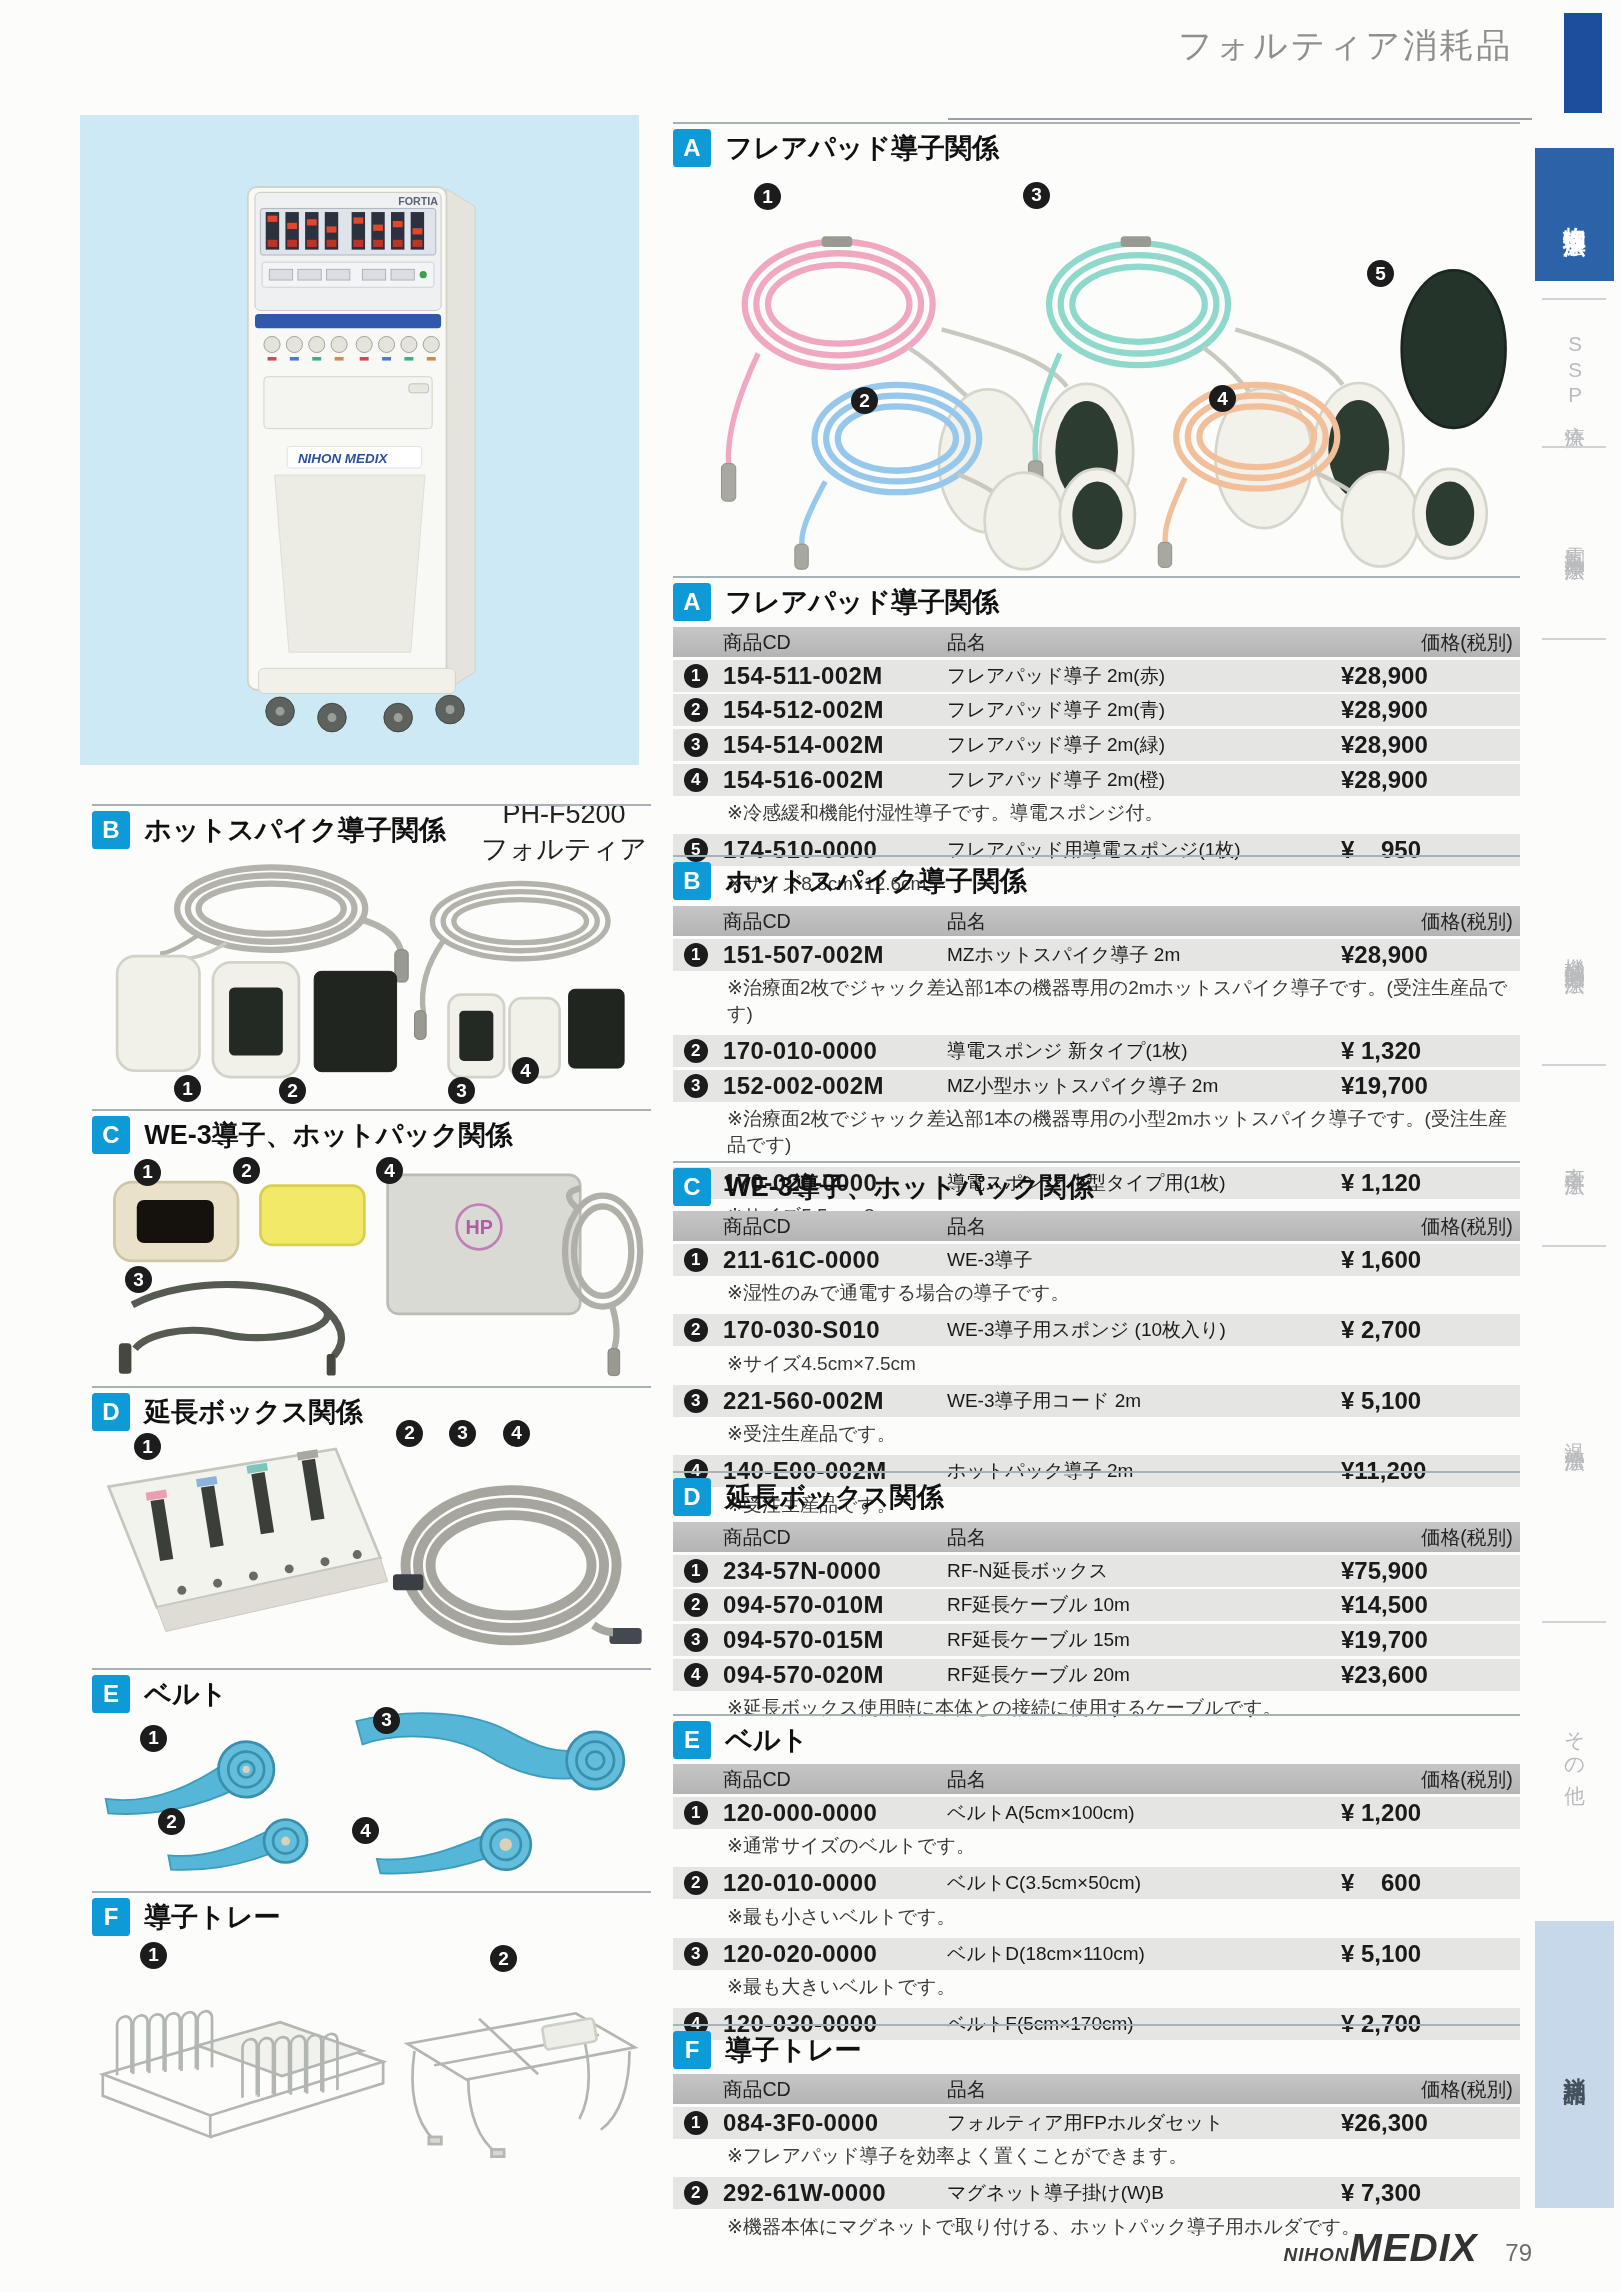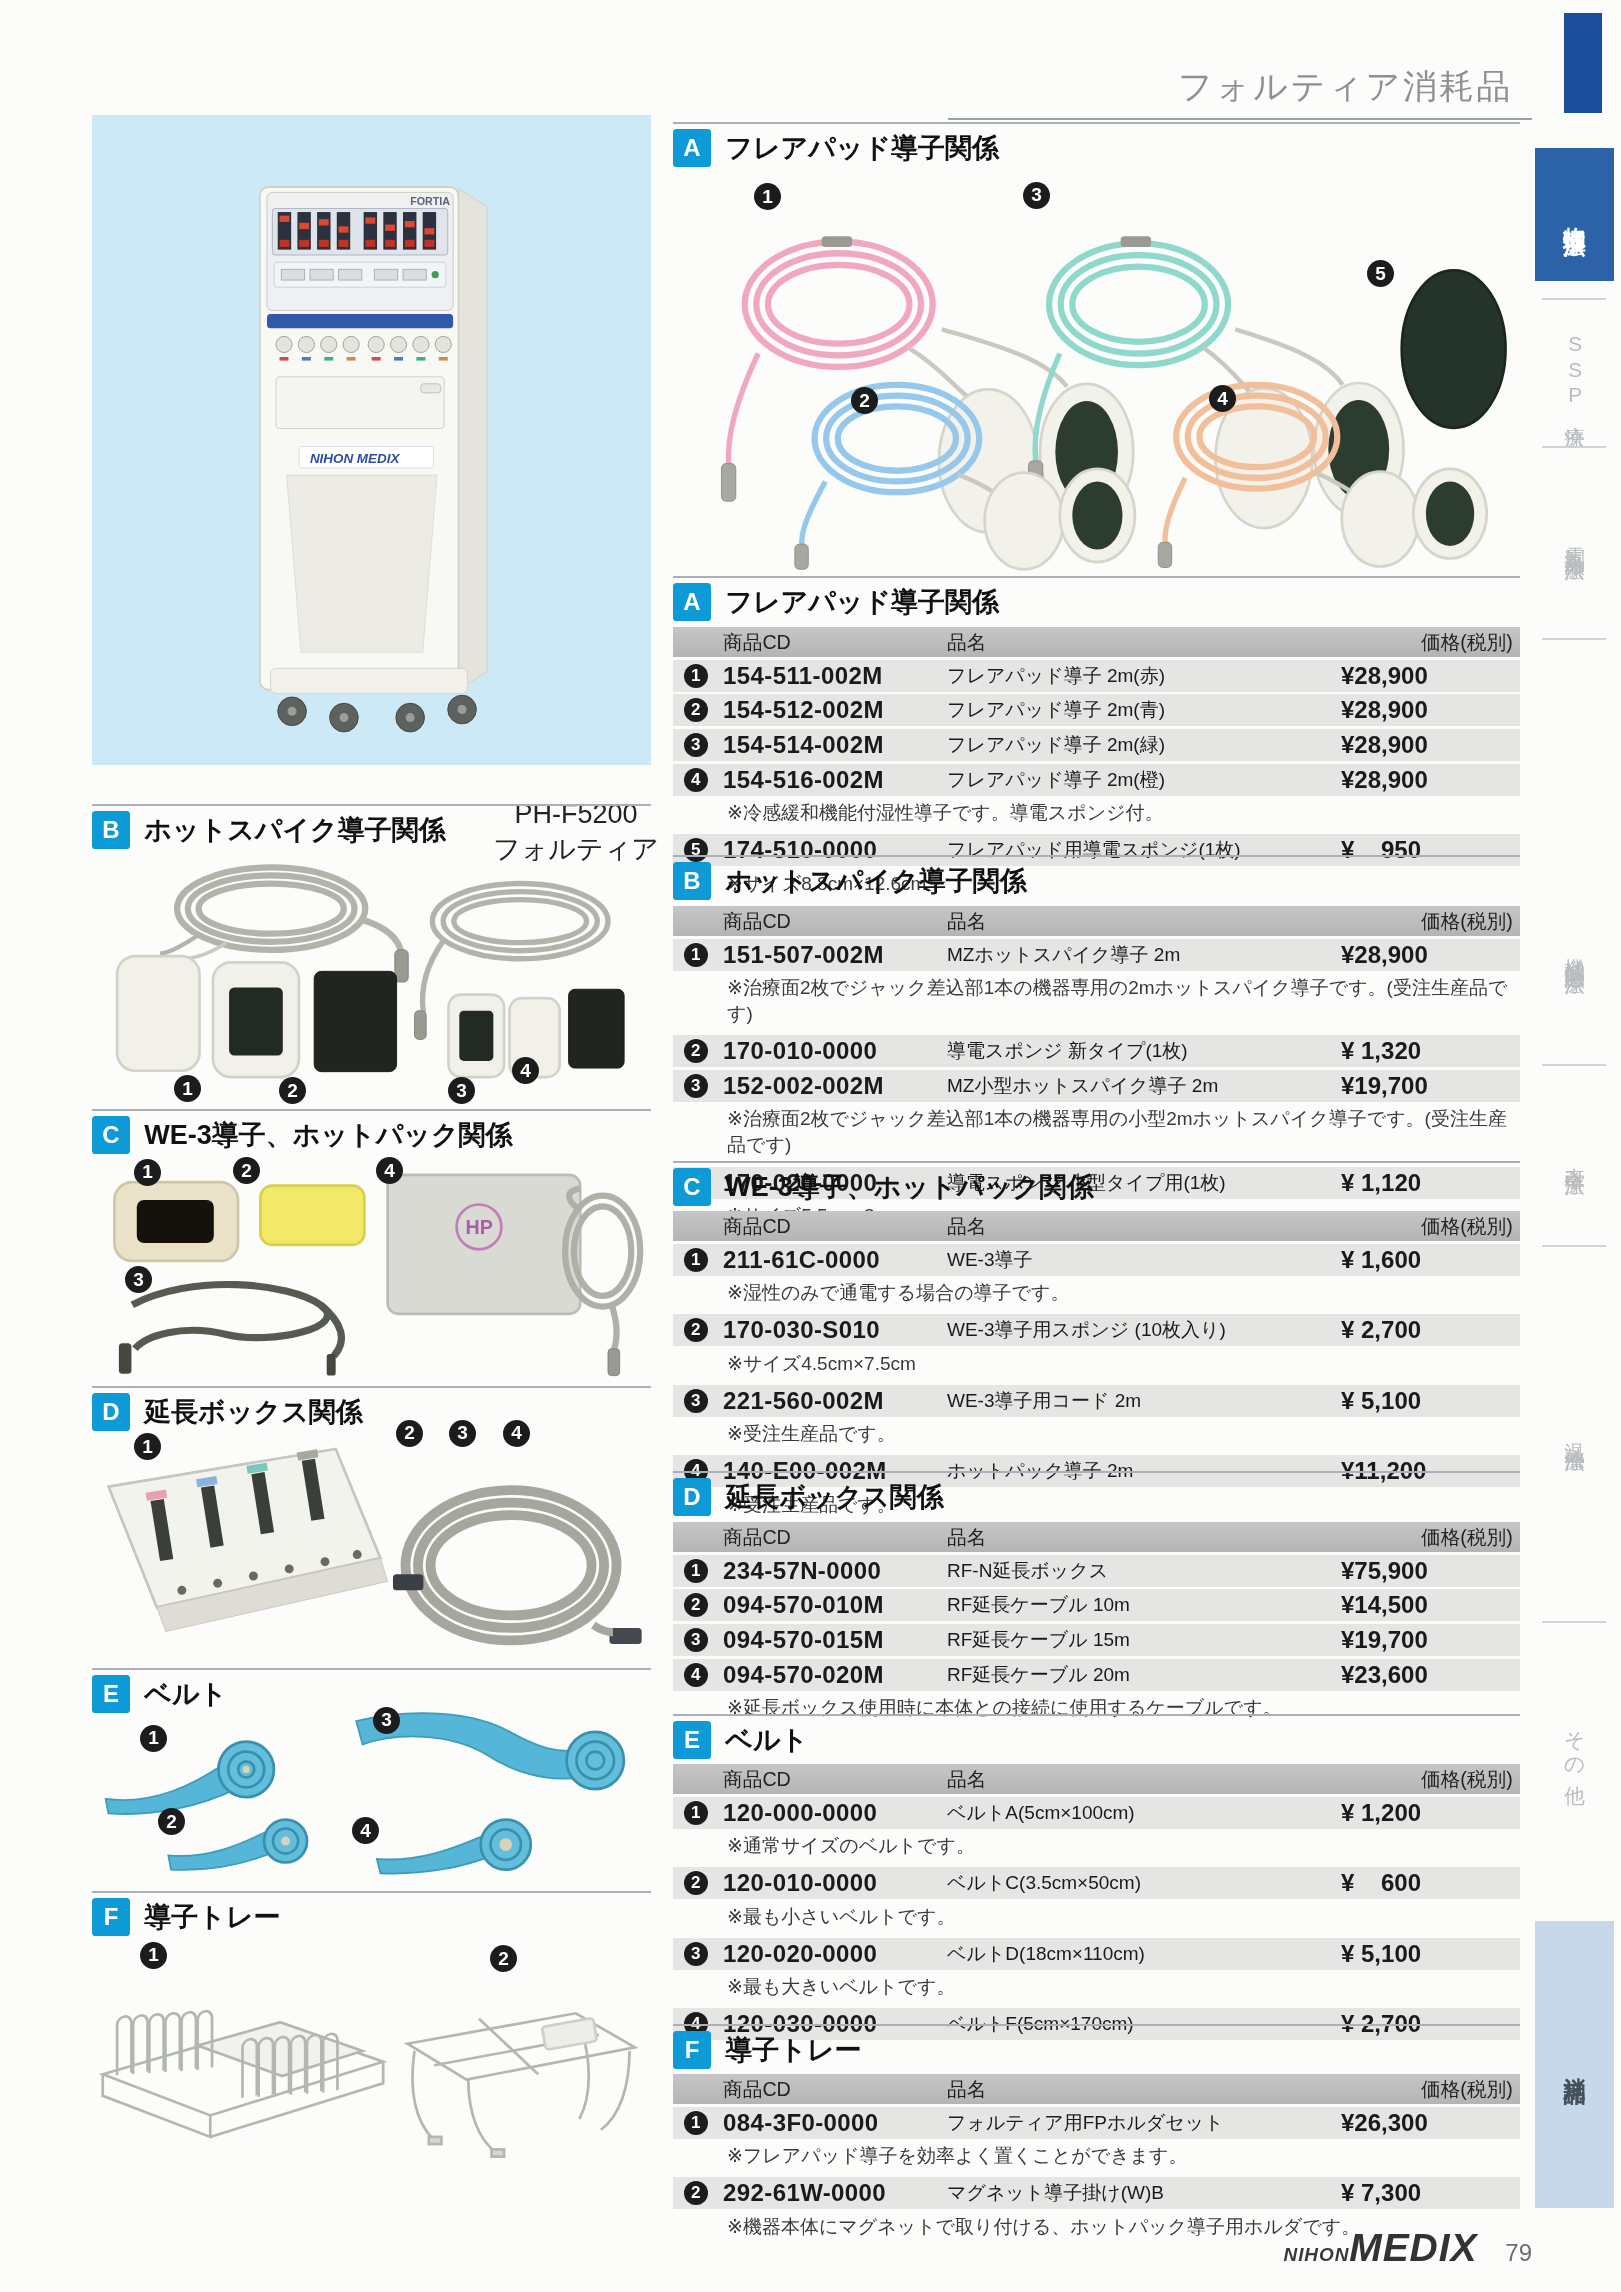--- a/index.html
+++ b/index.html
@@ -1,30 +1,30 @@
 <!DOCTYPE html>
 <html style="font-size:14.3px"><head>
 <meta charset="utf-8">
 <style>
   html,body{margin:0;padding:0;background:#e8e8e8;}
   #page{position:relative;width:1621px;height:2293px;background:#fcfcfb;overflow:hidden;
         font-family:"Liberation Sans","DejaVu Sans",sans-serif;color:#1a1a1a;}
   
   .page-title{position:absolute;top:23px;left:967px;width:546px;text-align:right;
-              font-size:34px;color:#8f8f8f;letter-spacing:2.7px;margin-top:41px;}
+              font-size:34px;color:#8f8f8f;letter-spacing:2.7px;}
   .corner-block{position:absolute;left:1564px;top:12.5px;width:38px;height:100px;background:#1b4f9e;}
   .title-rule{position:absolute;left:948px;top:118px;width:584px;height:1.8px;background:#9aa0a8;}
   
   .sb-item{position:absolute;left:1535px;width:79px;display:flex;align-items:center;justify-content:center;
            writing-mode:vertical-rl;text-orientation:upright;letter-spacing:2.7px;font-size:20.6px;color:#b9bcbf;}
   .sb-active{background:#2c63a8;color:#ffffff;font-weight:bold;font-size:22.4px;}
   .sb-consume{background:#c7d8ea;color:#44505c;font-weight:bold;font-size:22.4px;}
   .sb-div{position:absolute;left:1542px;width:64px;height:1.8px;background:#cfd3d6;}
   
-  .photo-box{position:absolute;left:92px;top:115px;width:559px;height:650px;background:#cde9f5;}
+  .photo-box{position:absolute;left:80px;top:115px;width:559px;height:650px;background:#cde9f5;}
   .photo-caption{position:absolute;left:381px;top:682px;width:206px;text-align:center;
                  font-size:27px;color:#222;line-height:1.3;}
   
   .sec-head{position:absolute;border-top:2.7px solid #a8b0b8;padding-top:4.5px;display:flex;align-items:center;background:transparent;}
   .sec-head.left{left:92px;width:559px;}
   .sec-head.right{left:673px;width:847px;}
   .sec-badge{display:inline-flex;width:38px;height:38px;background:#0d9ad6;color:#fff;font-weight:bold;
              font-size:24px;align-items:center;justify-content:center;border-radius:3.6px;}
   .sec-title{font-size:27px;font-weight:bold;margin-left:14.3px;color:#111;}
   

